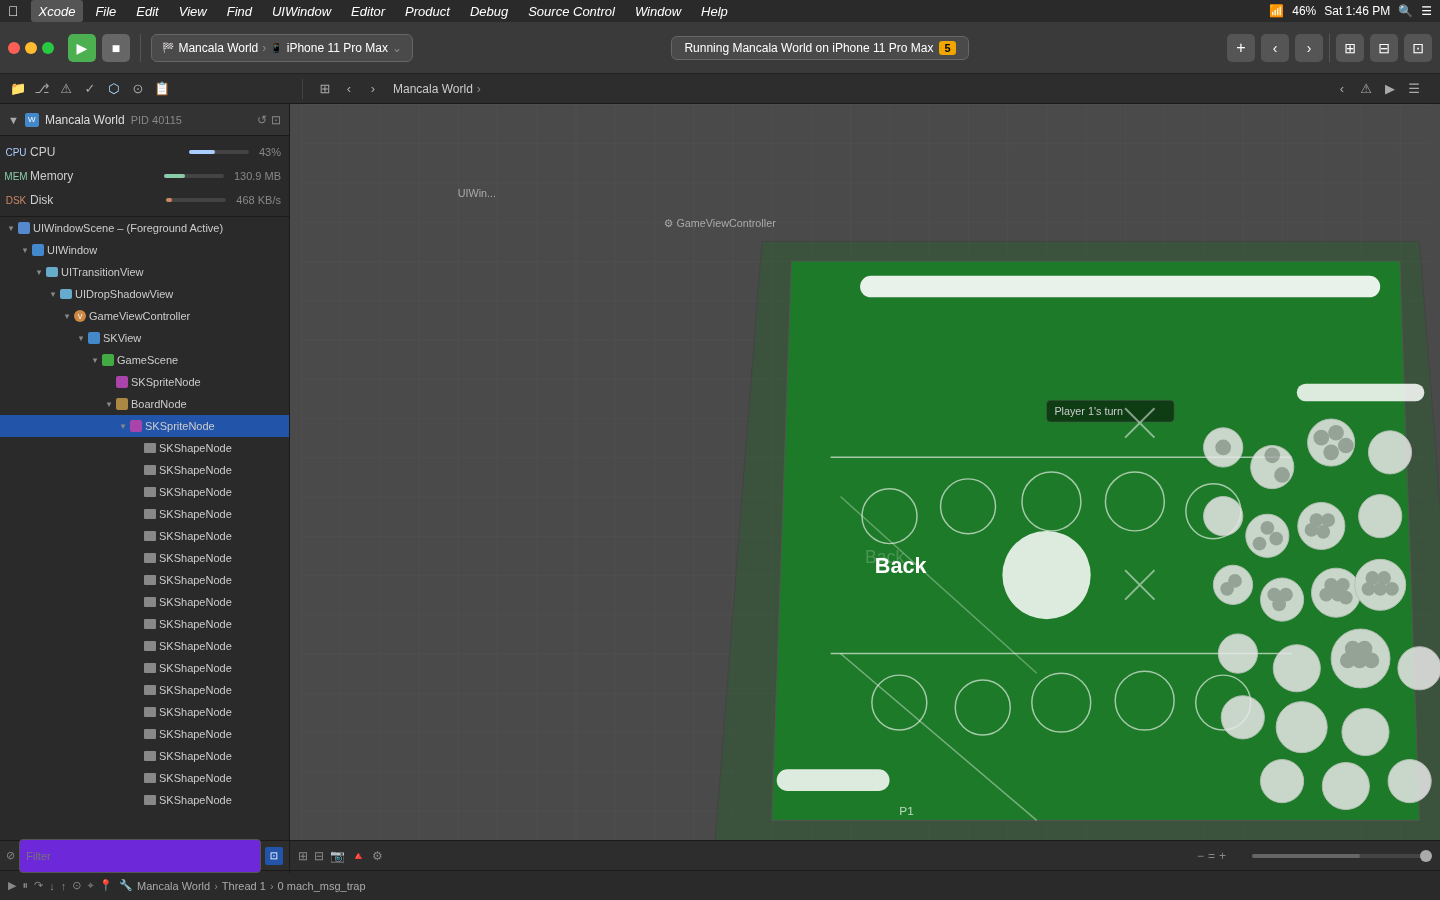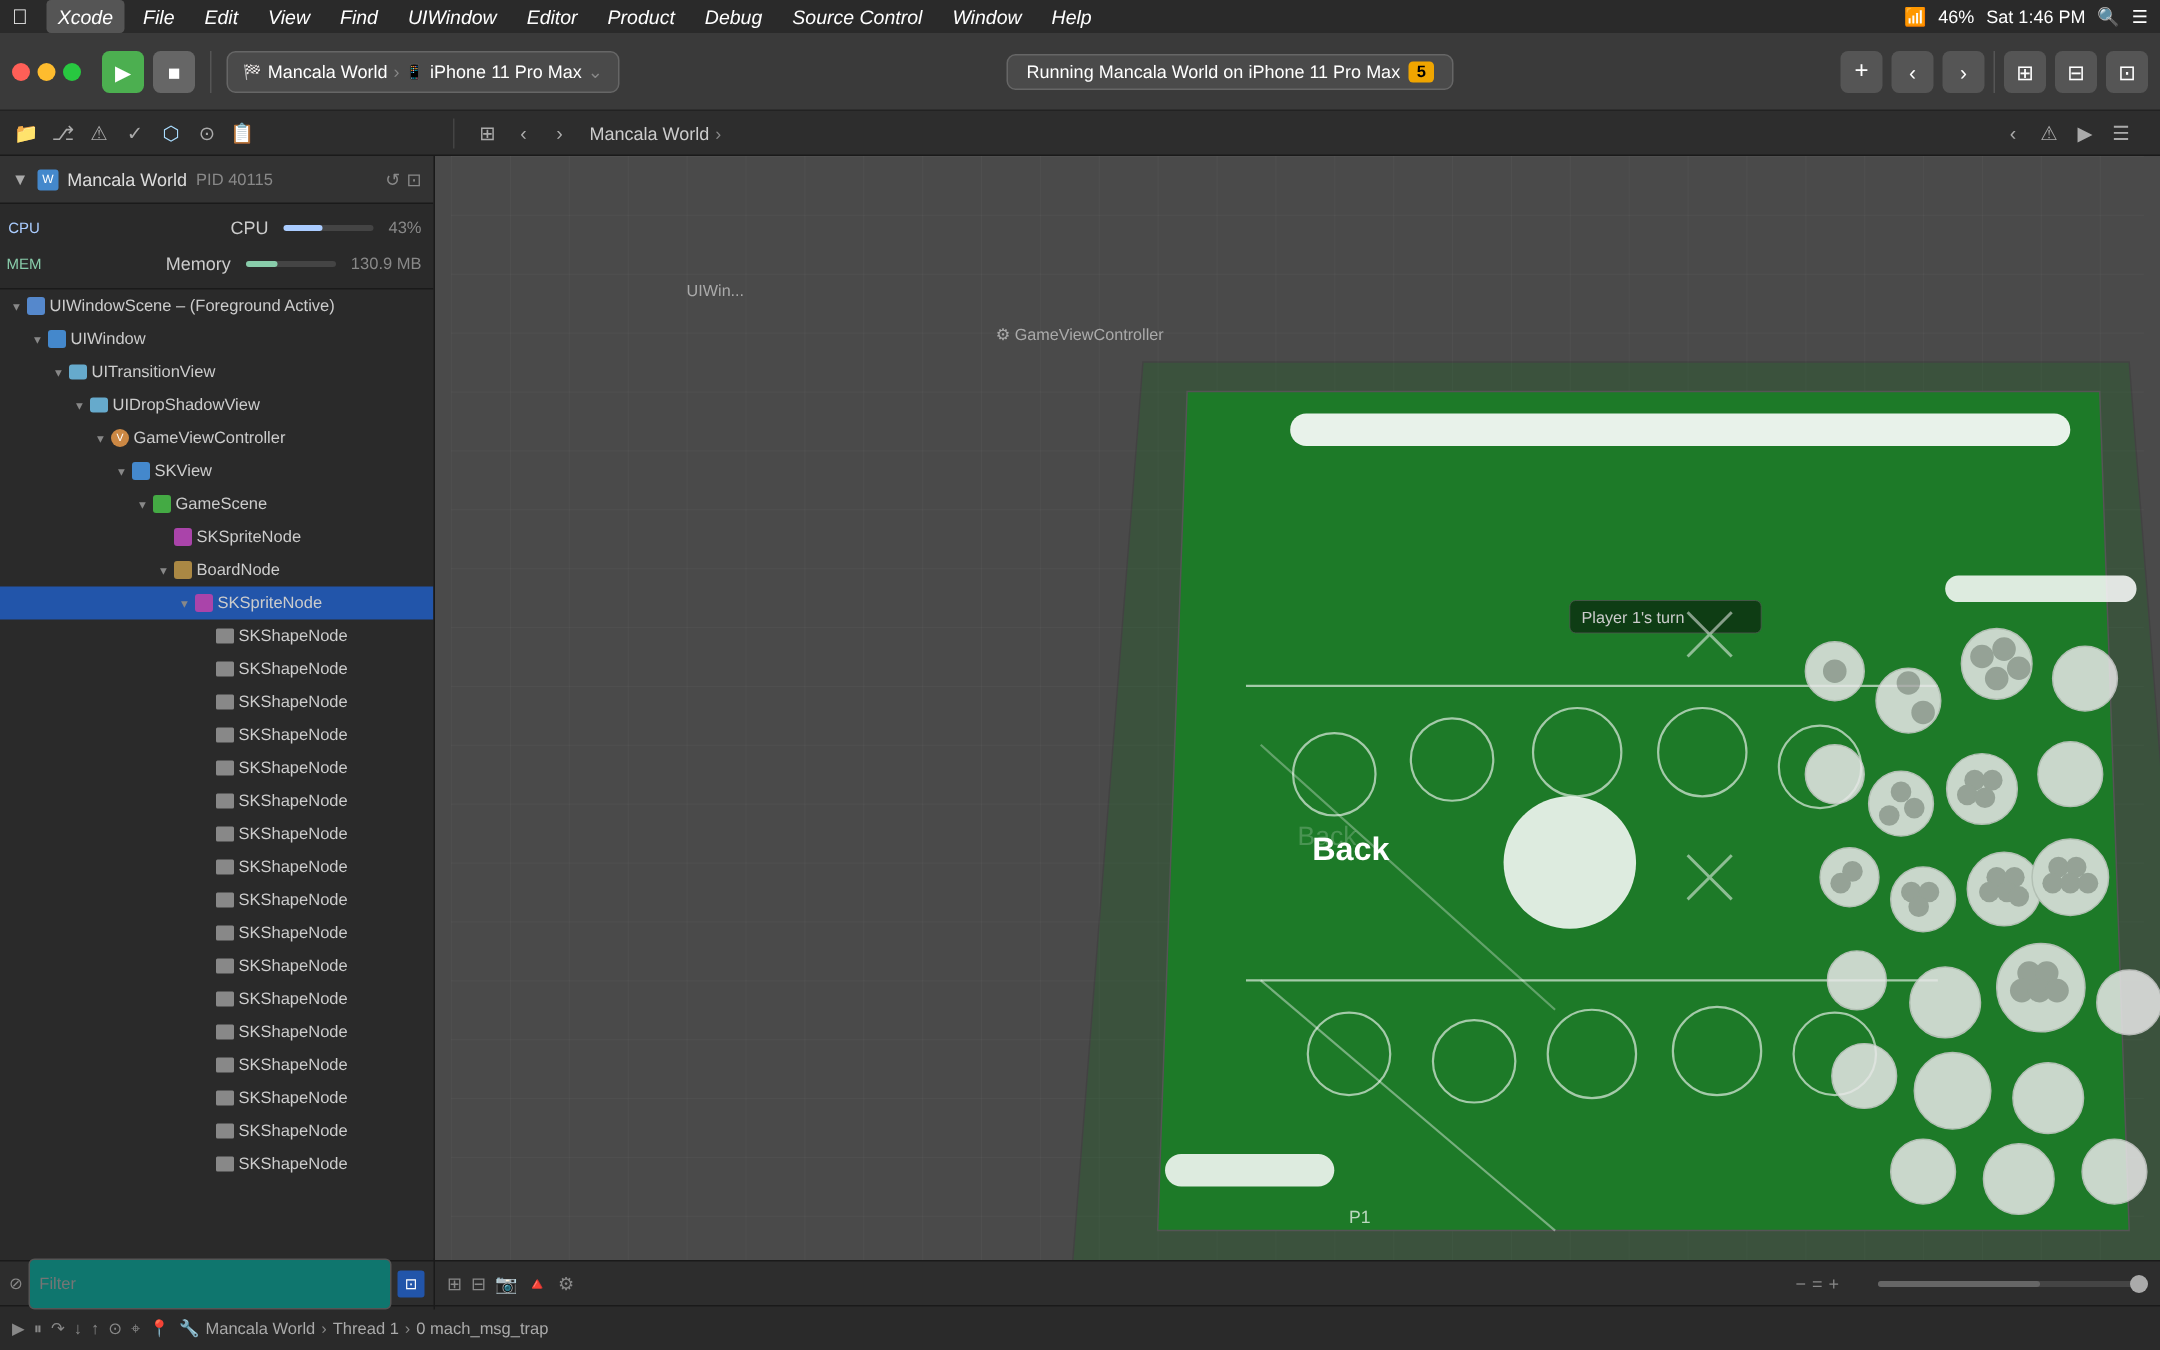--- a/index.html
+++ b/index.html
@@ -141,21 +141,21 @@
       border-bottom: 1px solid #1a1a1a;
       display: flex;
       align-items: center;
       padding: 0 8px;
       gap: 6px;
     }
     .panel-title { color: #ddd; font-size: 12px; font-weight: 500; }
     .pid-badge { color: #888; font-size: 11px; }
 
     
-    .debug-items { padding: 4px 0; text-align: right; }
+    .debug-items { padding: 4px 0; }
     .debug-item {
       height: 24px;
       display: flex;
       align-items: center;
       padding: 0 8px;
       cursor: pointer;
       gap: 6px;
     }
     .debug-item-icon { width: 16px; height: 16px; display: flex; align-items: center; justify-content: center; }
     .debug-item-name { color: #ccc; font-size: 12px; flex: 1; }
@@ -182,21 +182,21 @@
 
     
     #canvas-area {
       flex: 1;
       background: #4a4a4a;
       position: relative;
       overflow: hidden;
     }
     .filter-input {
       flex: 1;
-      background: #0f766e;
+      background: #6d28d9;
       border: 1px solid #555;
       border-radius: 4px;
       color: #ccc;
       font-size: 11px;
       padding: 16px 6px;
       height: 20px;
     }
 
     
     #bottom-bar {
@@ -336,20 +336,28 @@
         <div class="debug-item-value">43%</div>
       </div>
       <div class="debug-item">
         <div class="debug-item-icon" style="color:#88ccaa;font-size:10px;">MEM</div>
         <div class="debug-item-name">Memory</div>
         <div class="debug-bar-container">
           <div class="debug-bar" style="width:35%;background:#88ccaa;"></div>
         </div>
         <div class="debug-item-value">130.9 MB</div>
       </div>
+      <div class="debug-item">
+        <div class="debug-item-icon" style="color:#cc8866;font-size:10px;">DSK</div>
+        <div class="debug-item-name">Disk</div>
+        <div class="debug-bar-container">
+          <div class="debug-bar" style="width:10%;background:#cc8866;"></div>
+        </div>
+        <div class="debug-item-value">468 KB/s</div>
+      </div>
     </div>
 
     <div style="height:1px;background:#1a1a1a;"></div>
 
     <div class="tree-section">
 
       <div class="tree-item" style="padding-left:4px;">
         <span class="tree-disclosure">▾</span>
         <div style="width:12px;height:12px;background:#5588cc;border-radius:2px;margin-right:3px;font-size:7px;color:white;display:flex;align-items:center;justify-content:center;"></div>
         <span class="tree-item-label">UIWindowScene – (Foreground Active)</span>

